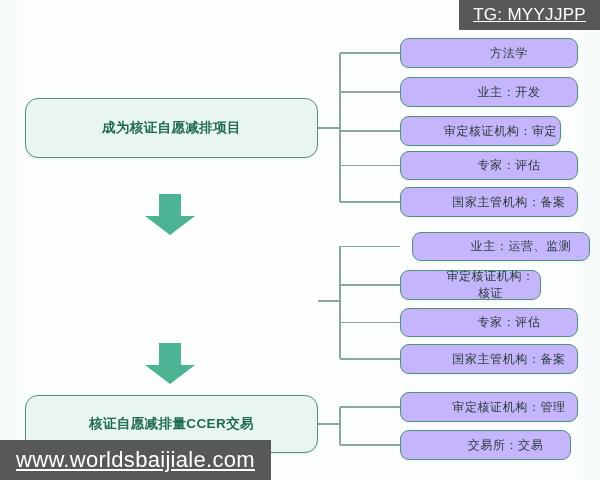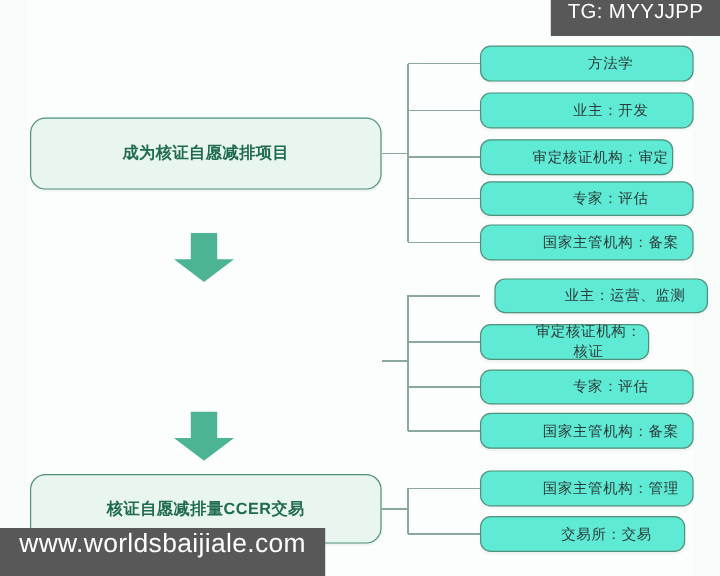--- a/index.html
+++ b/index.html
@@ -52,21 +52,21 @@
     font-size: 13.5px;
     letter-spacing: 0.4px;
     text-align: left;
     box-shadow: 0 1px 2px rgba(60,120,100,0.10);
   }
 
   
   .leaf-box {
     position: absolute;
     box-sizing: border-box;
-    background: #5eead4;
+    background: #c4b5fd;
     border: 1.5px solid #4f9179;
     border-radius: 9px;
     display: flex;
     align-items: center;
     justify-content: center;
     color: #2d3b38;
     font-size: 12px;
     letter-spacing: 0.6px;
     text-align: center;
     box-shadow: 0 1px 2px rgba(60,120,100,0.08);
@@ -77,23 +77,25 @@
   .arrow {
     position: absolute;
   }
 
   
   .watermark {
     position: absolute;
     background: #585858;
     color: #ffffff;
     display: flex;
+    align-items: center;
     font-family: "Liberation Sans", "DejaVu Sans", sans-serif;
     letter-spacing: 0.3px;
     white-space: nowrap;
+    text-decoration: underline;
   }
   #watermark-top {
     right: 0;
     top: 0;
     height: 30px;
     padding: 0 14px;
     font-size: 17px;
     justify-content: center;
   }
   #watermark-bottom {
@@ -133,21 +135,21 @@
       <line x1="340" y1="445" x2="400" y2="445" stroke="#8aa8a0" stroke-width="1.3" shape-rendering="crispEdges"></line>
     </svg>
 
   <div class="main-box" style="left:25px;top:98px;width:293px;height:60px;">
     <span>成为核证自愿减排项目</span>
   </div>
 
   <div class="leaf-box" style="left:400px;top:38px;width:178px;height:30px;">
     <span>方法学</span>
   </div>
-  <div class="leaf-box" style="left:400px;top:77px;width:178px;height:30px;">
+  <div class="leaf-box" style="left:400px;top:77px;width:178px;height:30px;border-radius:10px;">
     <span>业主：开发</span>
   </div>
   <div class="leaf-box" style="left:400px;top:116px;width:161px;height:30px;">
     <span>审定核证机构：审定</span>
   </div>
   <div class="leaf-box" style="left:400px;top:151px;width:178px;height:29px;">
     <span>专家：评估</span>
   </div>
   <div class="leaf-box" style="left:400px;top:187px;width:178px;height:30px;">
     <span>国家主管机构：备案</span>
@@ -173,21 +175,21 @@
 
   <svg class="arrow" style="left:143px;top:343px;" width="54" height="42" viewBox="0 0 54 42">
     <polygon points="16,0 38,0 38,22 52,22 27,41 2,22 16,22" fill="#4cb494"></polygon>
   </svg>
 
   <div class="main-box" style="left:25px;top:395px;width:293px;height:58px;">
     <span>核证自愿减排量CCER交易</span>
   </div>
 
   <div class="leaf-box" style="left:400px;top:392px;width:178px;height:30px;">
-    <span>国家主管机构：管理</span>
+    <span>审定核证机构：管理</span>
   </div>
   <div class="leaf-box" style="left:400px;top:430px;width:171px;height:30px;">
     <span>交易所：交易</span>
   </div>
 
   <div class="watermark" id="watermark-bottom">
     <span>www.worldsbaijiale.com</span>
   </div>
   <div class="watermark" id="watermark-top">
     <span>TG: MYYJJPP</span>

